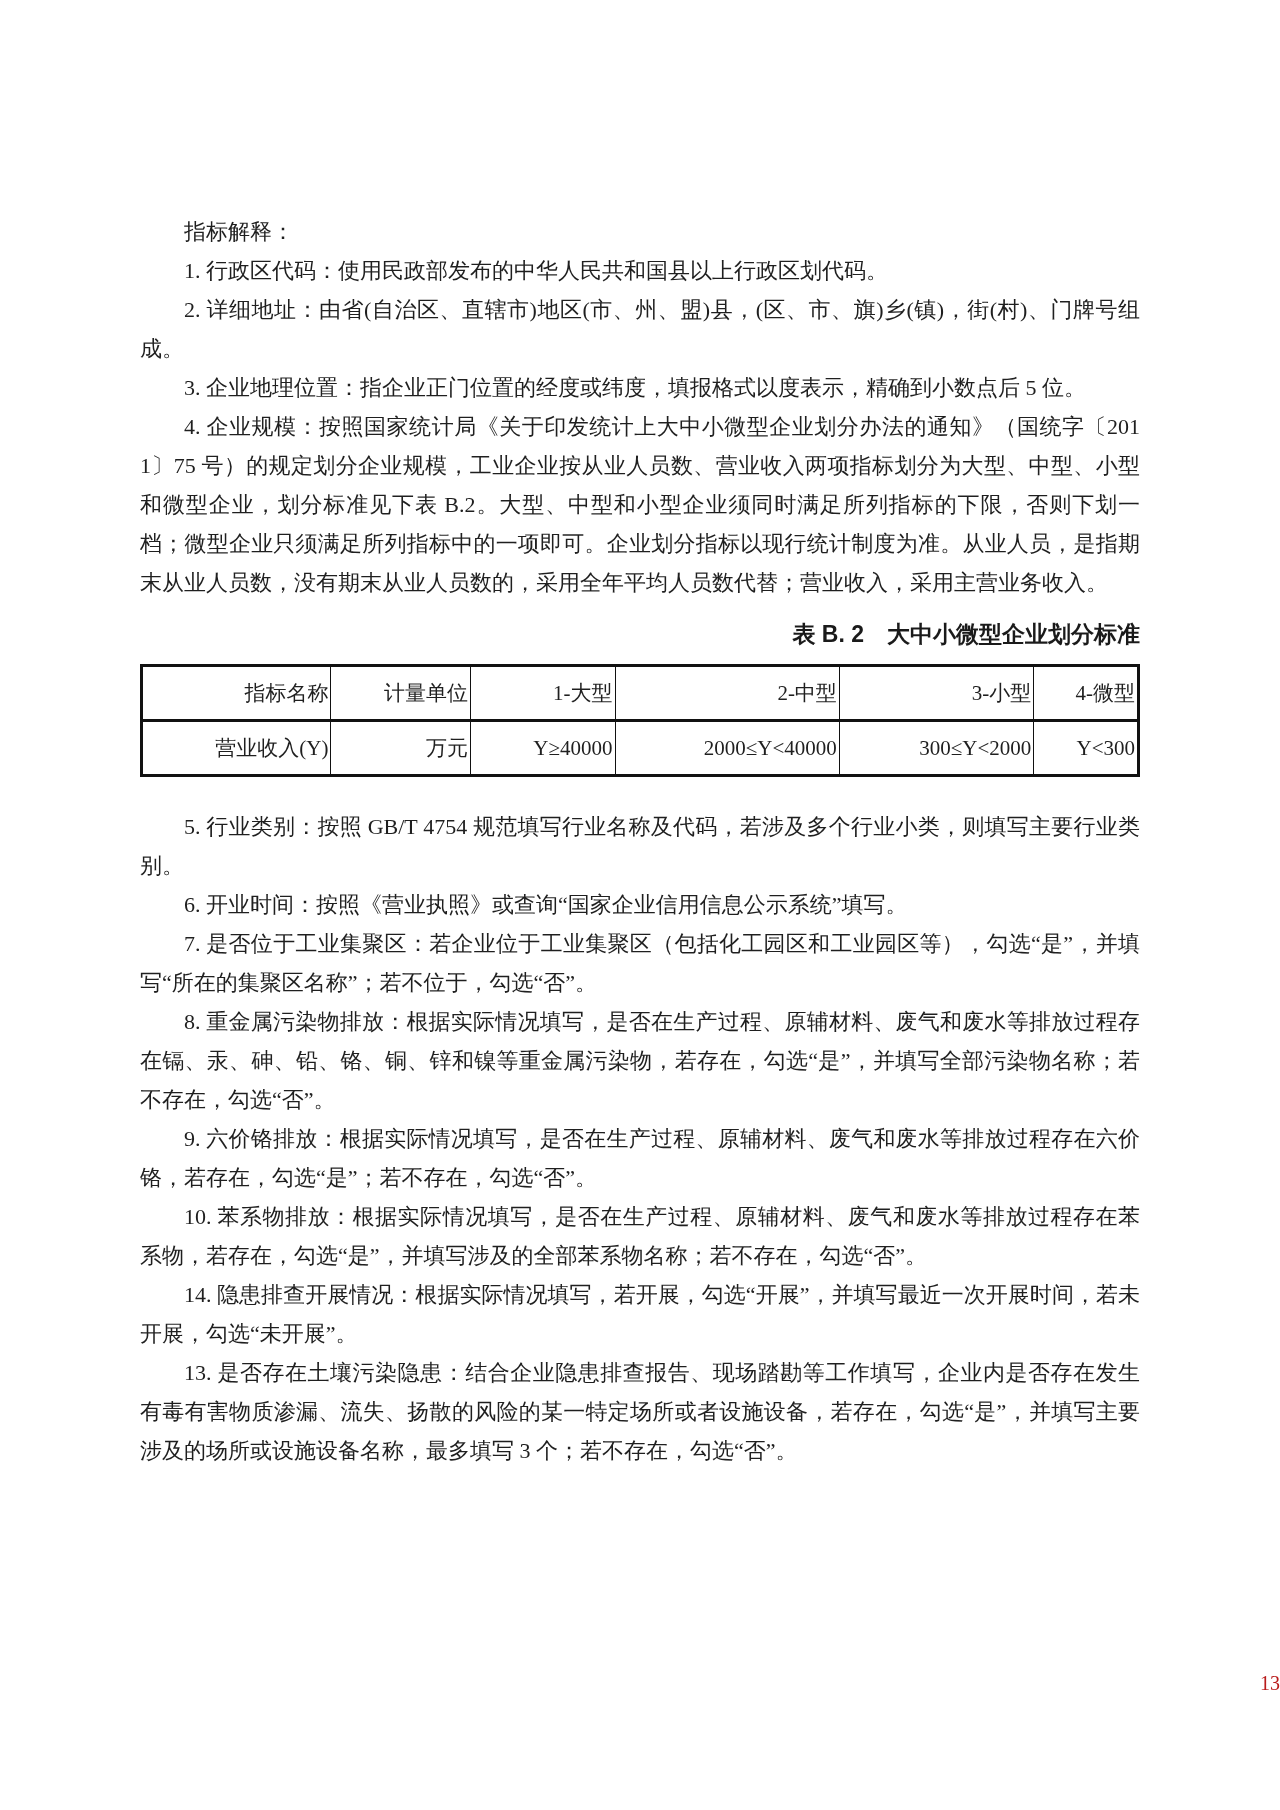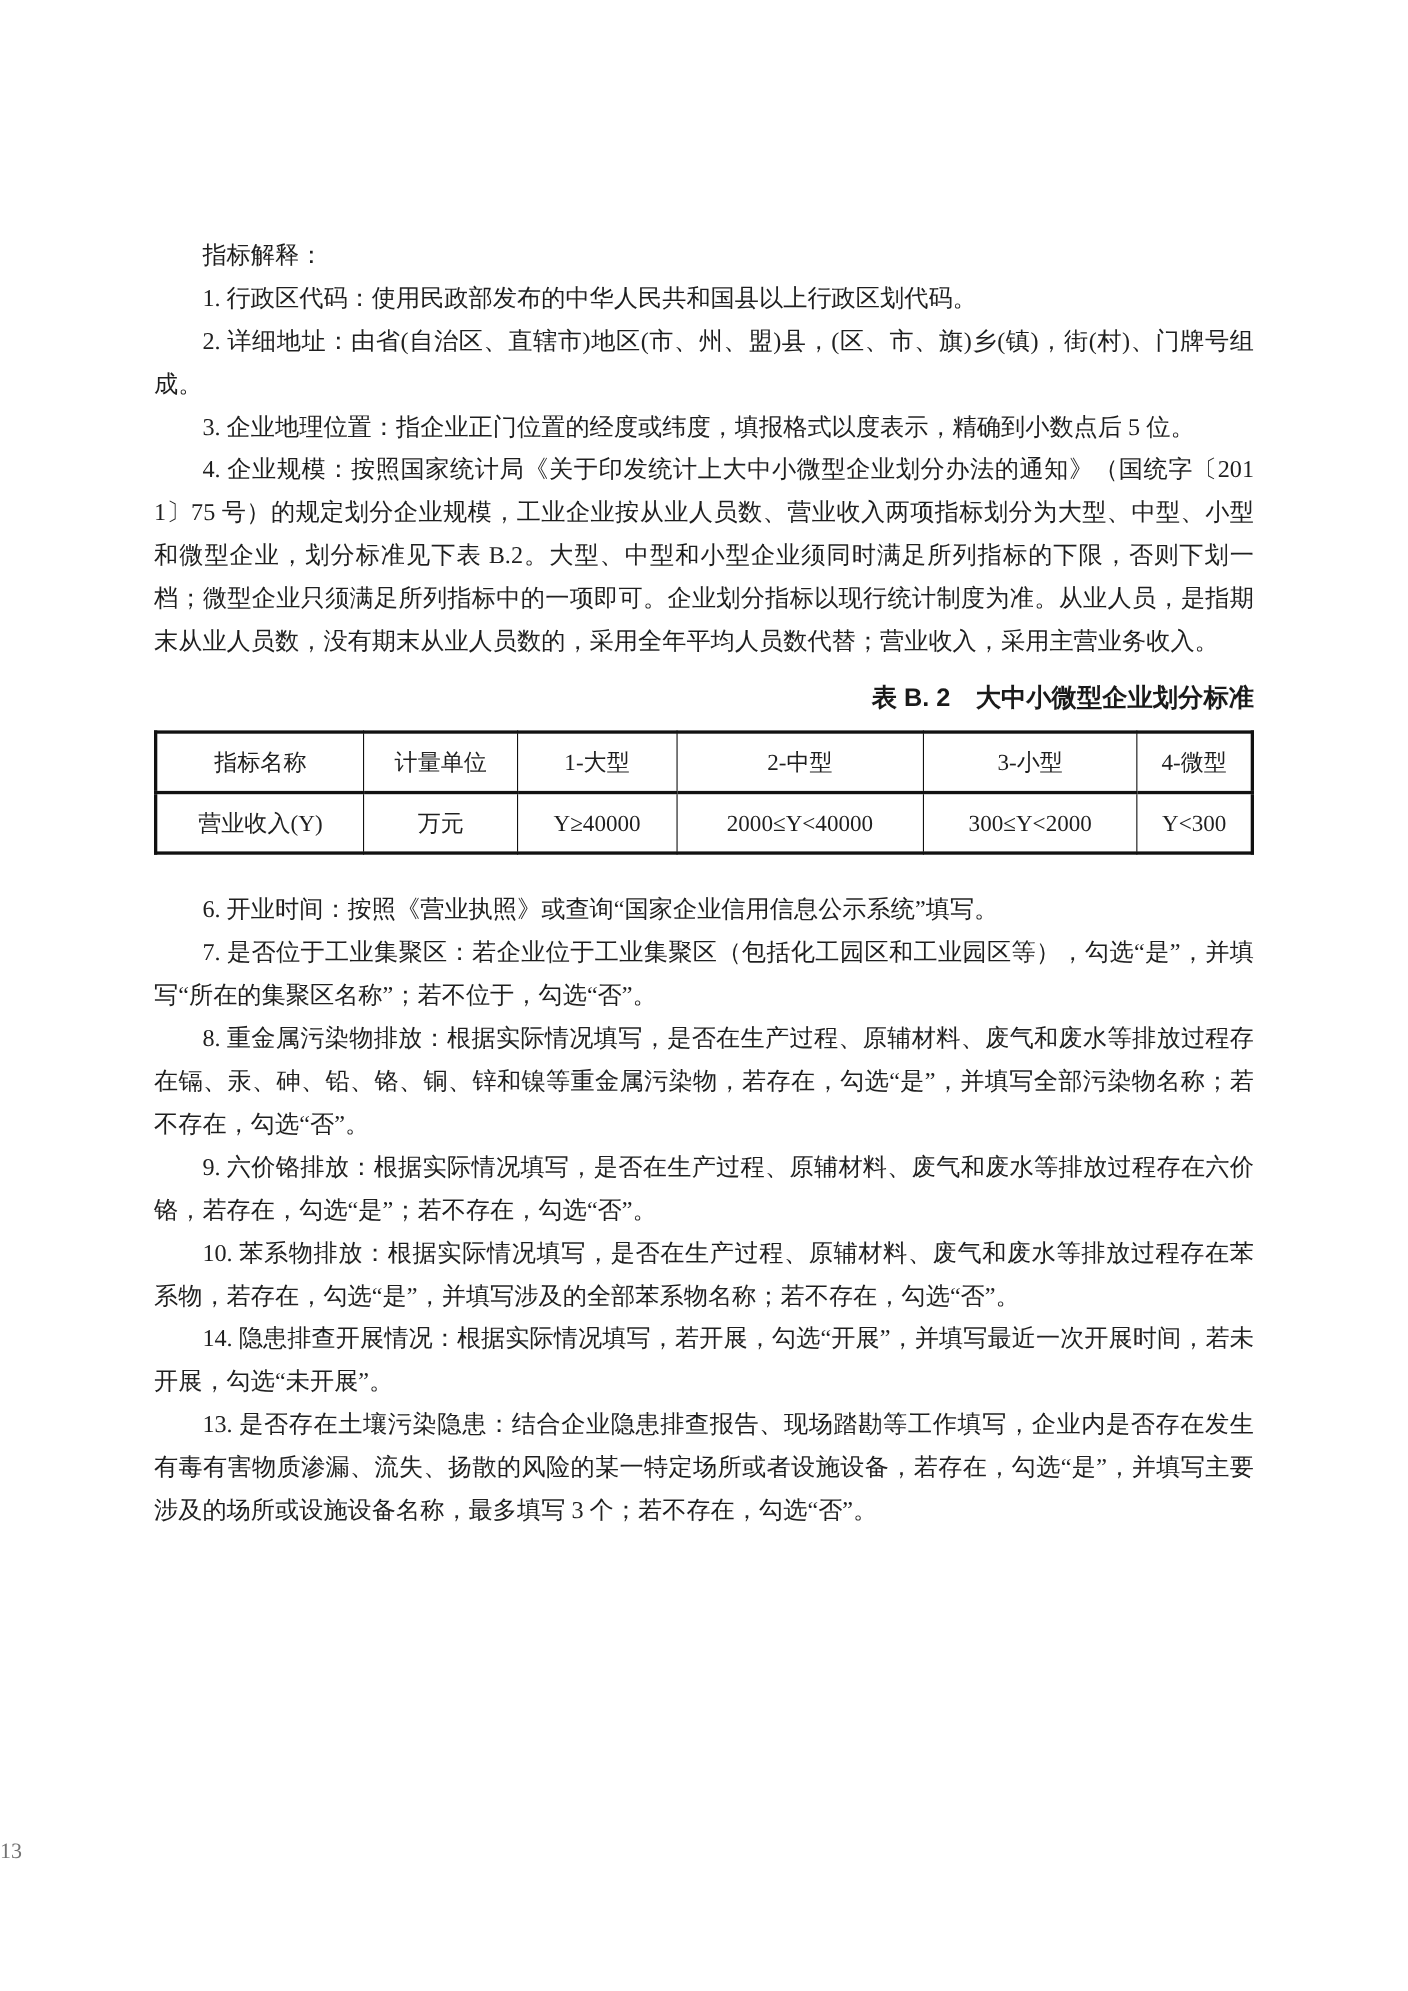--- a/index.html
+++ b/index.html
@@ -47,32 +47,33 @@
     margin: 0 0 30px 0;
   }
   table.b2-table th,
   table.b2-table td {
     border: 1.5px solid #111111;
     font-weight: normal;
     height: 52px;
     padding: 0 2px;
     vertical-align: middle;
     overflow: hidden;
+    text-align: right;
   }
   table.b2-table thead th {
     border-bottom: 3px solid #111111;
   }
   .page-number {
     position: absolute;
     top: 1672px;
     left: 0;
     right: 0;
-    text-align: left;
+    text-align: right;
     font-size: 20px;
-    color: #737373;
+    color: #b91c1c;
   }
 </style>
 </head>
 <body>
 
 <div class="page">
 
   <p class="para">指标解释：</p>
 
   <p class="para">1. 行政区代码：使用民政部发布的中华人民共和国县以上行政区划代码。</p>
@@ -106,20 +107,21 @@
         <td>营业收入(Y)</td>
         <td>万元</td>
         <td>Y≥40000</td>
         <td>2000≤Y&lt;40000</td>
         <td>300≤Y&lt;2000</td>
         <td>Y&lt;300</td>
       </tr>
     </tbody>
   </table>
 
+  <p class="para">5. 行业类别：按照 GB/T 4754 规范填写行业名称及代码，若涉及多个行业小类，则填写主要行业类别。</p>
   <p class="para">6. 开业时间：按照《营业执照》或查询“国家企业信用信息公示系统”填写。</p>
   <p class="para">7. 是否位于工业集聚区：若企业位于工业集聚区（包括化工园区和工业园区等），勾选“是”，并填写“所在的集聚区名称”；若不位于，勾选“否”。</p>
   <p class="para">8. 重金属污染物排放：根据实际情况填写，是否在生产过程、原辅材料、废气和废水等排放过程存在镉、汞、砷、铅、铬、铜、锌和镍等重金属污染物，若存在，勾选“是”，并填写全部污染物名称；若不存在，勾选“否”。</p>
   <p class="para">9. 六价铬排放：根据实际情况填写，是否在生产过程、原辅材料、废气和废水等排放过程存在六价铬，若存在，勾选“是”；若不存在，勾选“否”。</p>
   <p class="para">10. 苯系物排放：根据实际情况填写，是否在生产过程、原辅材料、废气和废水等排放过程存在苯系物，若存在，勾选“是”，并填写涉及的全部苯系物名称；若不存在，勾选“否”。</p>
   <p class="para">14. 隐患排查开展情况：根据实际情况填写，若开展，勾选“开展”，并填写最近一次开展时间，若未开展，勾选“未开展”。</p>
   <p class="para">13. 是否存在土壤污染隐患：结合企业隐患排查报告、现场踏勘等工作填写，企业内是否存在发生有毒有害物质渗漏、流失、扬散的风险的某一特定场所或者设施设备，若存在，勾选“是”，并填写主要涉及的场所或设施设备名称，最多填写 3 个；若不存在，勾选“否”。</p>
 
   <div class="page-number">13</div>
 

